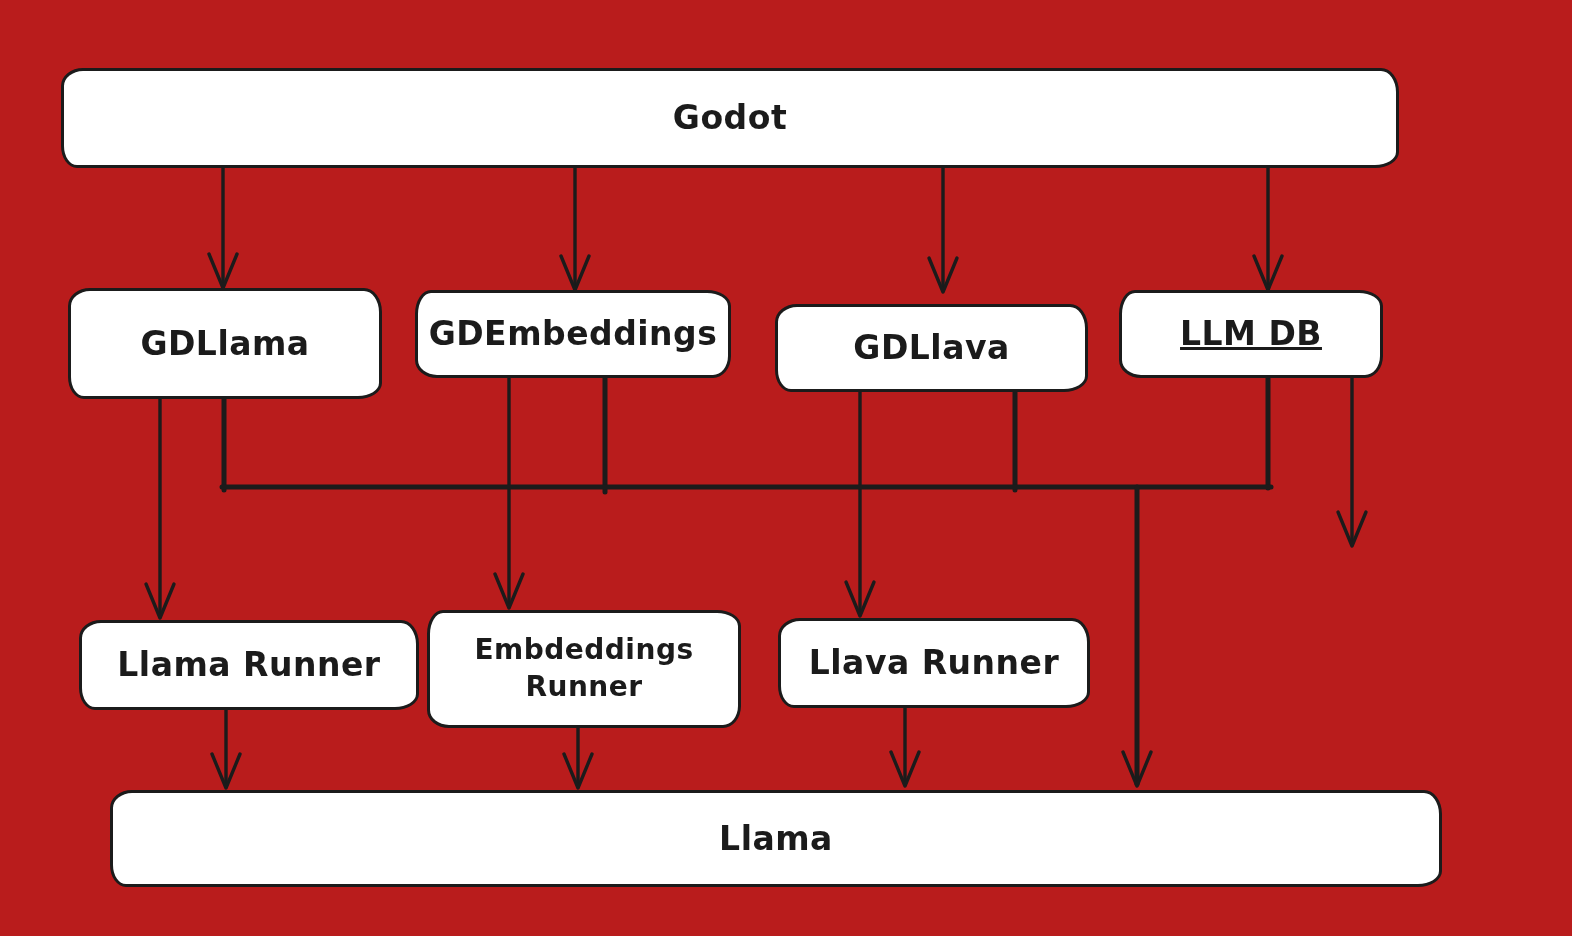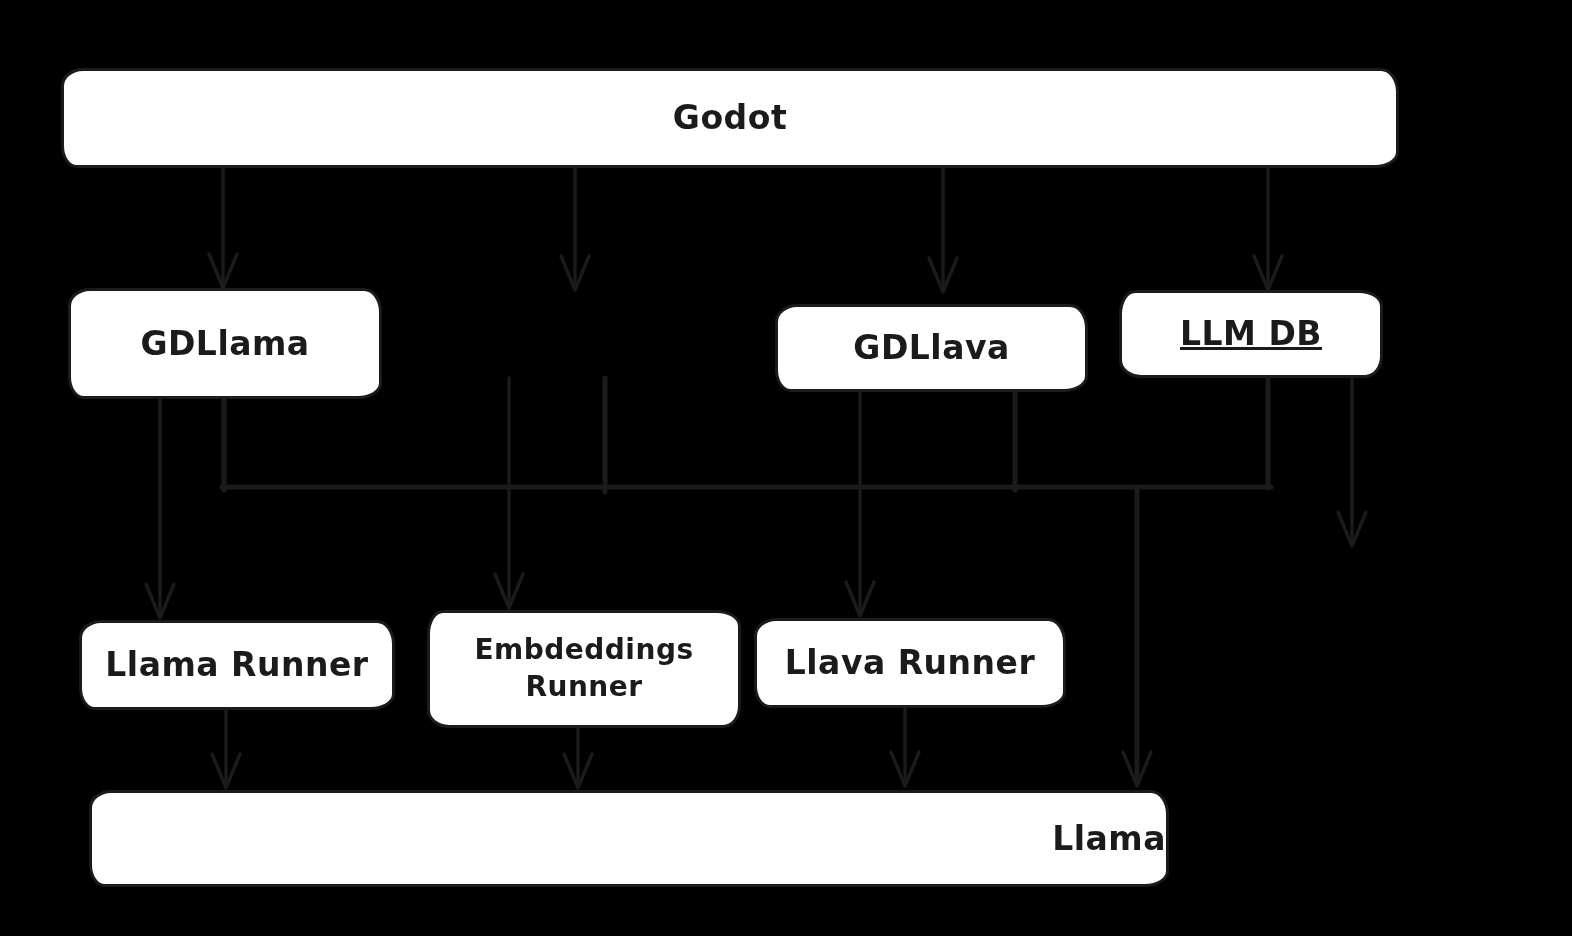--- a/index.html
+++ b/index.html
@@ -4,21 +4,21 @@
 <style>
   html, body {
     margin: 0;
     padding: 0;
     background: #ffffff;
   }
   #stage {
     position: relative;
     width: 1572px;
     height: 936px;
-    background: #000000;
+    background: #b91c1c;
     font-family: "DejaVu Sans", sans-serif;
     overflow: hidden;
   }
   #edges-svg {
     position: absolute;
     left: 0;
     top: 0;
     width: 1572px;
     height: 936px;
   }
@@ -40,25 +40,25 @@
     border-radius: 22px 18px 24px 16px / 18px 24px 16px 22px;
   }
   .node.alt-radius {
     border-radius: 16px 24px 18px 22px / 24px 16px 22px 18px;
   }
   #node-godot        { left: 61px;   top: 68px;   width: 1338px; height: 100px; }
   #node-gdllama      { left: 68px;   top: 288px;  width: 314px;  height: 111px; }
   #node-gdembeddings { left: 415px;  top: 290px;  width: 316px;  height: 88px; }
   #node-gdllava      { left: 775px;  top: 292px;  width: 313px;  height: 88px; margin-top: 12px; }
   #node-llm-db       { left: 1119px; top: 290px;  width: 264px;  height: 88px; text-decoration: underline; }
-  #node-llama-runner { left: 79px;   top: 620px;  width: 316px;  height: 90px; }
+  #node-llama-runner { left: 79px;   top: 620px;  width: 340px;  height: 90px; }
   #node-embdeddings-runner { left: 427px; top: 610px; width: 314px; height: 118px; font-size: 28px; }
-  #node-llava-runner { left: 754px;  top: 618px;  width: 312px;  height: 90px; }
+  #node-llava-runner { left: 778px;  top: 618px;  width: 312px;  height: 90px; }
   #node-sqlite-db    { left: 1206px; top: 548px;  width: 324px;  height: 178px; font-size: 31px; }
-  #node-llama        { left: 89px;   top: 790px;  width: 1080px; height: 97px; justify-content: flex-end; }
+  #node-llama        { left: 110px;   top: 790px;  width: 1332px; height: 97px; }
   .edge {
     stroke: #1b1b1b;
     fill: none;
     stroke-linecap: round;
     stroke-linejoin: round;
   }
   .edge.thin  { stroke-width: 3.4px; }
   .edge.thick { stroke-width: 5px; }
 </style>
 </head>
@@ -137,20 +137,23 @@
   </svg>
 
   <div class="node" id="node-godot">
     <span>Godot</span>
   </div>
 
   <div class="node" id="node-gdllama">
     <span>GDLlama</span>
   </div>
 
+  <div class="node alt-radius" id="node-gdembeddings">
+    <span>GDEmbeddings</span>
+  </div>
 
   <div class="node" id="node-gdllava">
     <span>GDLlava</span>
   </div>
 
   <div class="node alt-radius" id="node-llm-db">
     <span>LLM DB</span>
   </div>
 
   <div class="node" id="node-llama-runner">

